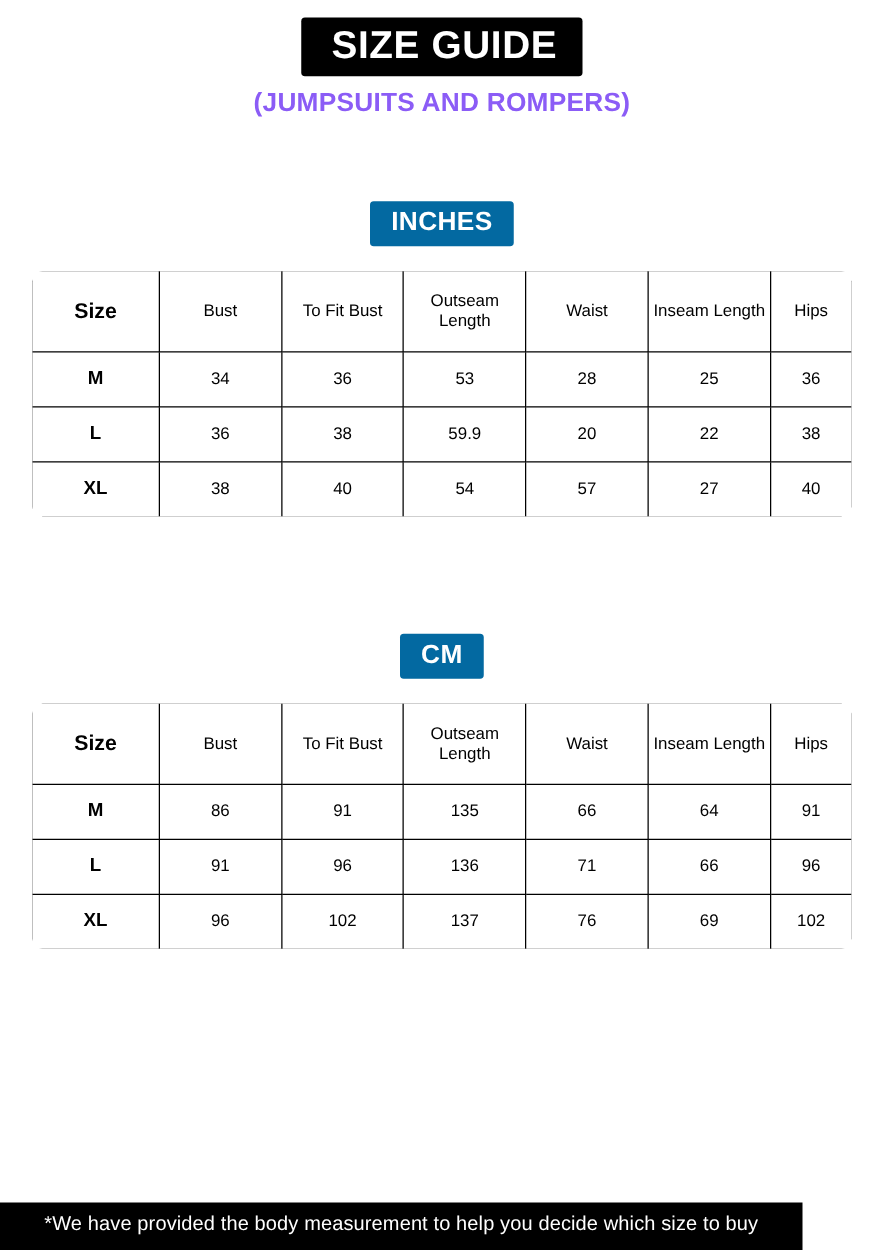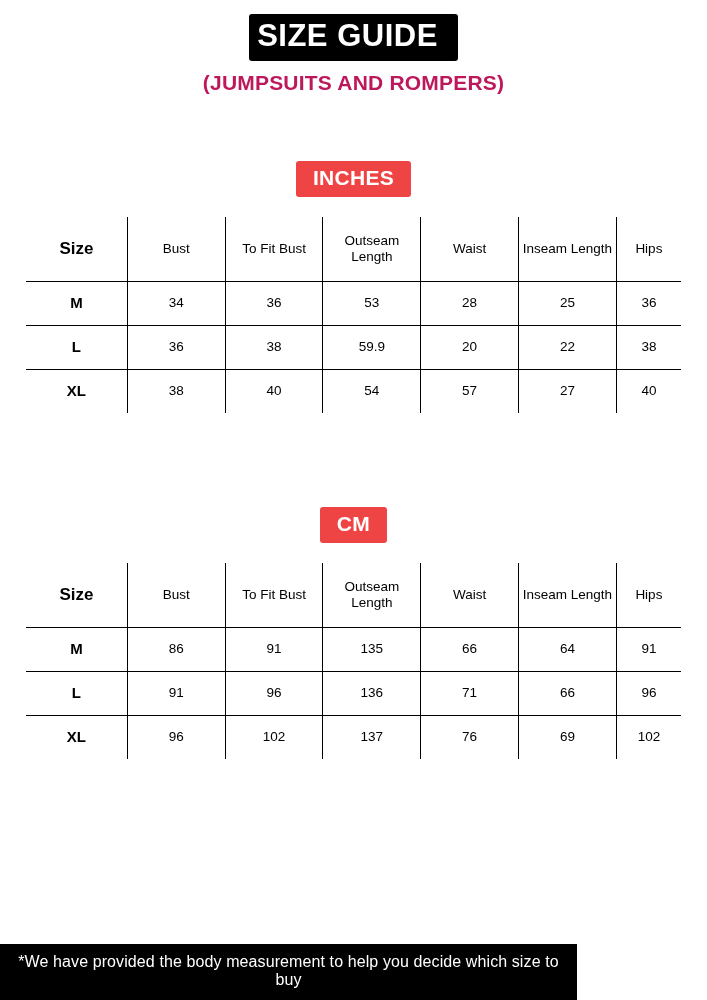--- a/index.html
+++ b/index.html
@@ -27,42 +27,42 @@
     text-align: center;
     padding-top: 14px;
   }
   .title-badge {
     display: inline-block;
     background: #000000;
     color: #ffffff;
     font-size: 31px;
     font-weight: bold;
     letter-spacing: 0.5px;
-    padding: 6px 20px 8px 8px;
+    padding: 6px 20px 8px 24px;
     line-height: 1.05;
     border-radius: 3px;
   }
   .subtitle {
     margin-top: 10px;
     font-size: 21px;
     font-weight: bold;
-    color: #be185d;
+    color: #8b5cf6;
     letter-spacing: 0.2px;
   }
 
   
   .section {
     margin-top: 0;
   }
   .unit-badge-wrap {
     text-align: center;
   }
   .unit-badge {
     display: inline-block;
-    background: #ef4444;
+    background: #0369a1;
     color: #ffffff;
     font-size: 21px;
     font-weight: bold;
     padding: 5px 17px 7px 17px;
     border-radius: 3px;
     letter-spacing: 0.3px;
   }
 
   
   .table-wrap {
@@ -109,21 +109,21 @@
   
   col.c-size { width: 15.6%; }
   col.c-std  { width: 14.9%; }
   col.c-last { width: 10.0%; }
 
   
   .footer {
     position: absolute;
     left: 0;
     bottom: 0;
-    width: 577px;
+    width: 642px;
     background: #000000;
     color: #ffffff;
     text-align: center;
     font-size: 16px;
     padding: 9px 4px 11px 4px;
     box-sizing: border-box;
     letter-spacing: 0.1px;
   }
 
   .spacer-after-header { height: 66px; }

